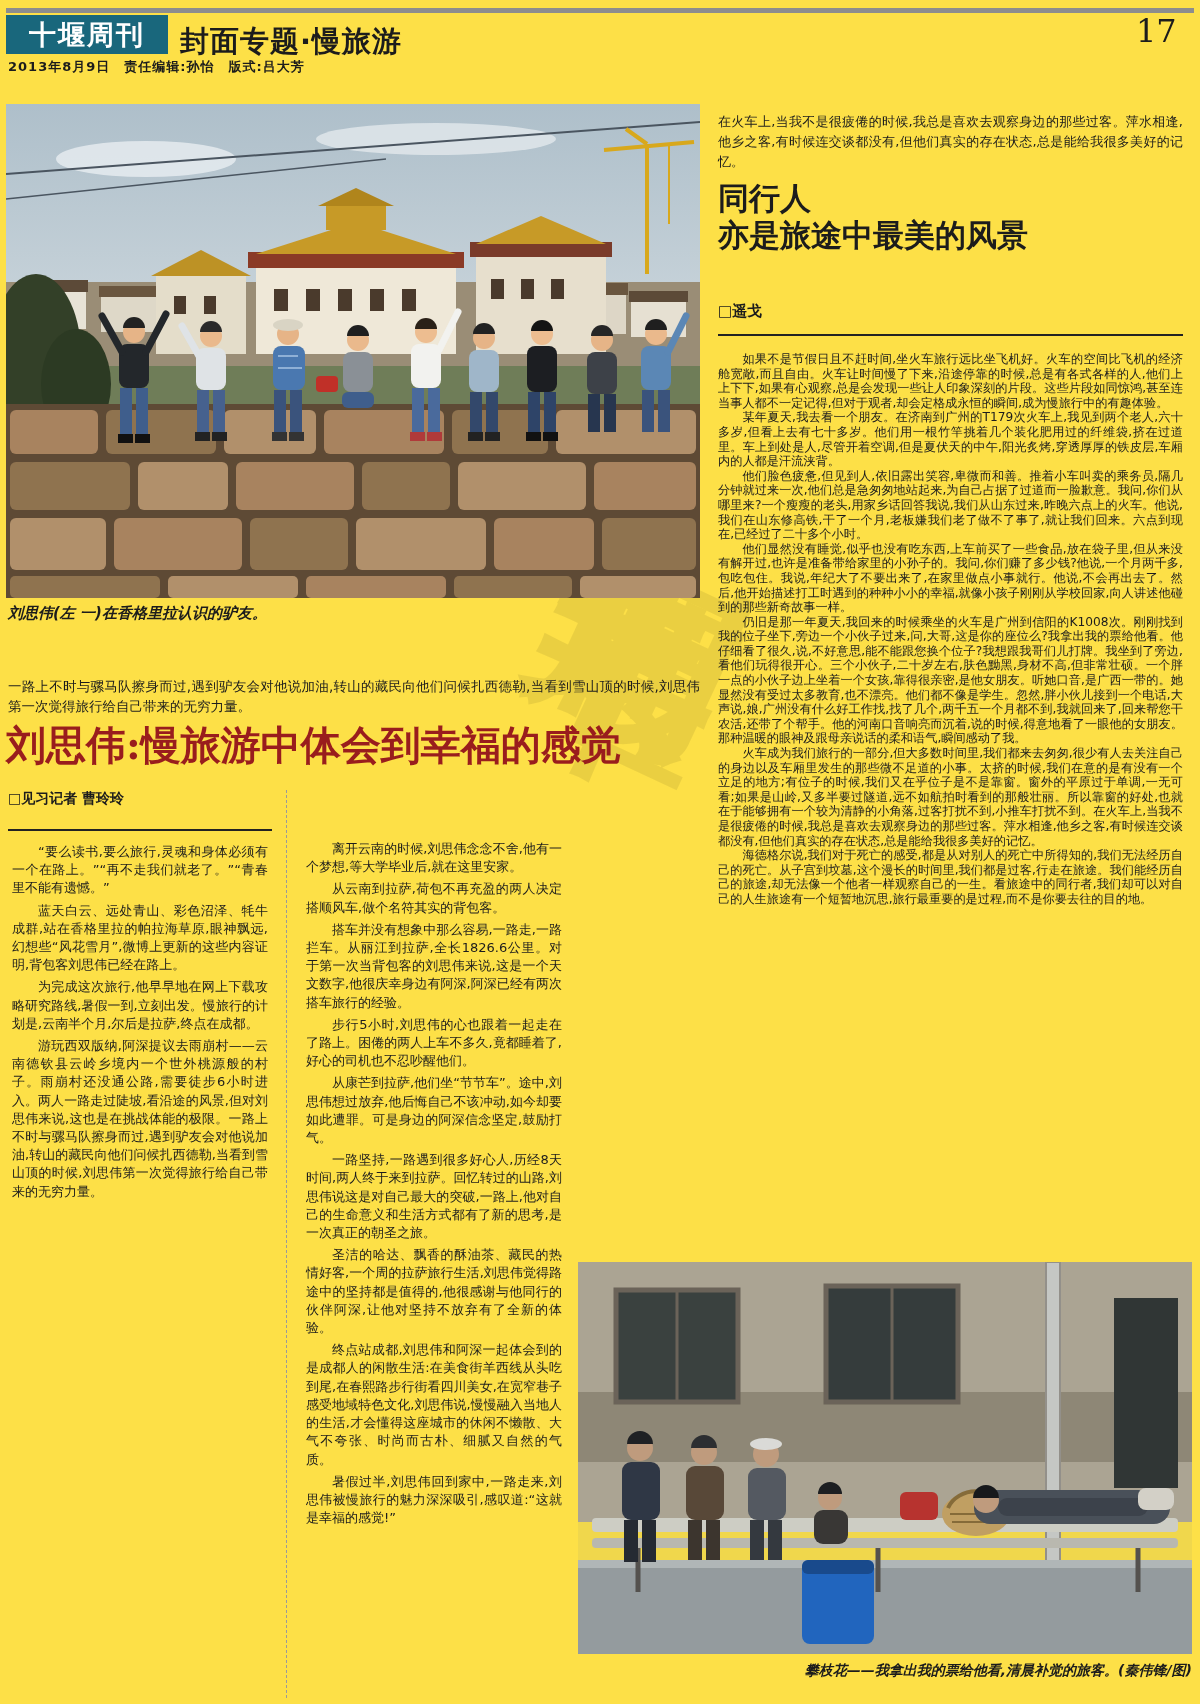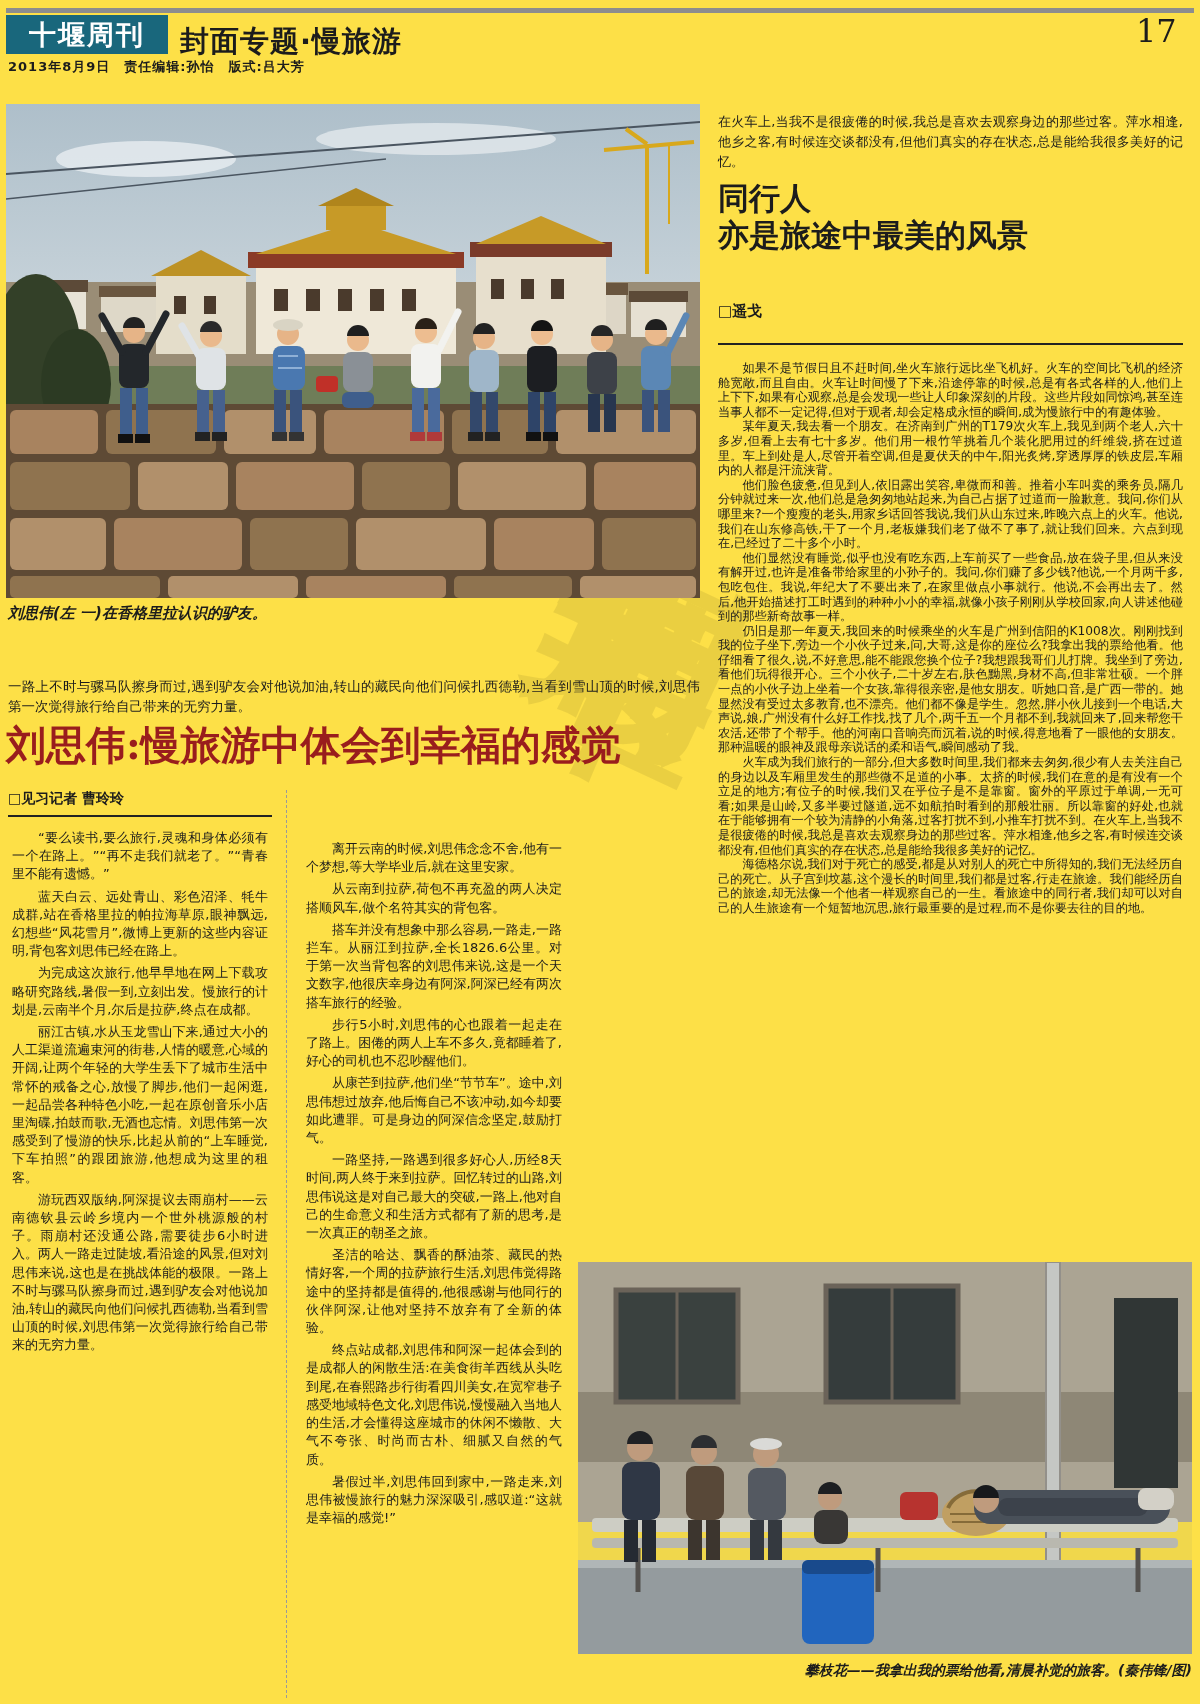--- a/index.html
+++ b/index.html
@@ -28,29 +28,29 @@
     font-size:14px; font-weight:bold; font-style:italic; z-index:2;}
   
   .main-intro{left:8px; top:676px; width:692px; font-size:13.5px; line-height:20px;
     text-align:justify; z-index:2;}
   .main-headline{left:6px; top:718px; width:700px; font-family:"DejaVu Serif", serif;
     font-weight:bold; font-size:40px; letter-spacing:0px; color:#991d1d; z-index:2;}
   .columns{left:8px; top:790px; width:560px; height:908px; display:flex; z-index:2;}
   .col1{width:264px; padding-right:14px; border-right:1px dashed #9a9a9a;}
   .col2{width:264px; padding-left:15px; padding-top:46px;}
   .byline{font-size:14px; font-weight:bold; border-bottom:2px solid #222;
-    padding-bottom:7px; margin-bottom:12px;}
+    padding-bottom:21px; margin-bottom:12px;}
   .bp{margin:4px; font-size:13px; line-height:18.2px; text-indent:2em; text-align:justify;}
   
   .right-article{left:718px; top:112px; width:465px; z-index:2;}
   .r-intro{font-size:13px; line-height:20px; text-align:justify; margin:0;}
   .r-headline{font-family:"DejaVu Serif", serif; font-weight:bold; font-size:31px;
     line-height:37px; margin-top:8px;}
   .r-byline{margin-top:48px; font-size:15px; font-weight:bold;
-    border-bottom:2px solid #222; padding-bottom:22px;}
+    border-bottom:2px solid #222; padding-bottom:13px;}
   .r-body{margin-top:16px;}
   .rp{margin:0; font-size:12.2px; line-height:14.6px; text-indent:2em; text-align:justify;}
   
   .watermark{
     left:600px; top:470px; z-index:1; pointer-events:none;
     writing-mode:vertical-rl; font-family:"DejaVu Serif", serif;
     font-size:190px; font-weight:bold; color:#000; opacity:0.07;
     transform:rotate(25deg); transform-origin:center; letter-spacing:-14px;
   }
 </style>
@@ -260,21 +260,20 @@
 
   <div class="abs main-intro">一路上不时与骡马队擦身而过,遇到驴友会对他说加油,转山的藏民向他们问候扎西德勒,当看到雪山顶的时候,刘思伟第一次觉得旅行给自己带来的无穷力量。</div>
   <div class="abs main-headline">刘思伟:慢旅游中体会到幸福的感觉</div>
 
   <div class="abs columns">
     <div class="col1">
       <div class="byline">□见习记者 曹玲玲</div>
       <p class="bp">“要么读书,要么旅行,灵魂和身体必须有一个在路上。”“再不走我们就老了。”“青春里不能有遗憾。”</p>
       <p class="bp">蓝天白云、远处青山、彩色沼泽、牦牛成群,站在香格里拉的帕拉海草原,眼神飘远,幻想些“风花雪月”,微博上更新的这些内容证明,背包客刘思伟已经在路上。</p>
       <p class="bp">为完成这次旅行,他早早地在网上下载攻略研究路线,暑假一到,立刻出发。慢旅行的计划是,云南半个月,尔后是拉萨,终点在成都。</p>
-      <p class="bp">丽江古镇,水从玉龙雪山下来,通过大小的人工渠道流遍束河的街巷,人情的暖意,心域的开阔,让两个年轻的大学生丢下了城市生活中常怀的戒备之心,放慢了脚步,他们一起闲逛,一起品尝各种特色小吃,一起在原创音乐小店里淘碟,拍鼓而歌,无酒也忘情。刘思伟第一次感受到了慢游的快乐,比起从前的“上车睡觉,下车拍照”的跟团旅游,他想成为这里的租客。</p>
       <p class="bp">游玩西双版纳,阿深提议去雨崩村——云南德钦县云岭乡境内一个世外桃源般的村子。雨崩村还没通公路,需要徒步6小时进入。两人一路走过陡坡,看沿途的风景,但对刘思伟来说,这也是在挑战体能的极限。一路上不时与骡马队擦身而过,遇到驴友会对他说加油,转山的藏民向他们问候扎西德勒,当看到雪山顶的时候,刘思伟第一次觉得旅行给自己带来的无穷力量。</p>
     </div>
     <div class="col2">
       <p class="bp">离开云南的时候,刘思伟念念不舍,他有一个梦想,等大学毕业后,就在这里安家。</p>
       <p class="bp">从云南到拉萨,荷包不再充盈的两人决定搭顺风车,做个名符其实的背包客。</p>
       <p class="bp">搭车并没有想象中那么容易,一路走,一路拦车。从丽江到拉萨,全长1826.6公里。对于第一次当背包客的刘思伟来说,这是一个天文数字,他很庆幸身边有阿深,阿深已经有两次搭车旅行的经验。</p>
       <p class="bp">步行5小时,刘思伟的心也跟着一起走在了路上。困倦的两人上车不多久,竟都睡着了,好心的司机也不忍吵醒他们。</p>
       <p class="bp">从康芒到拉萨,他们坐“节节车”。途中,刘思伟想过放弃,他后悔自己不该冲动,如今却要如此遭罪。可是身边的阿深信念坚定,鼓励打气。</p>
       <p class="bp">一路坚持,一路遇到很多好心人,历经8天时间,两人终于来到拉萨。回忆转过的山路,刘思伟说这是对自己最大的突破,一路上,他对自己的生命意义和生活方式都有了新的思考,是一次真正的朝圣之旅。</p>
       <p class="bp">圣洁的哈达、飘香的酥油茶、藏民的热情好客,一个周的拉萨旅行生活,刘思伟觉得路途中的坚持都是值得的,他很感谢与他同行的伙伴阿深,让他对坚持不放弃有了全新的体验。</p>

